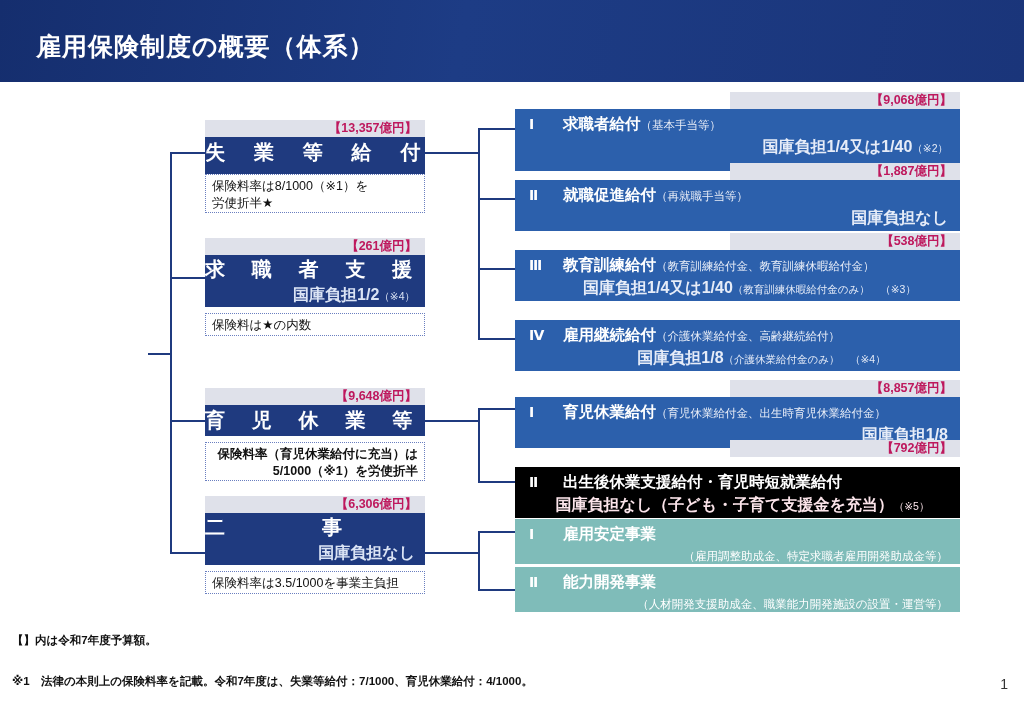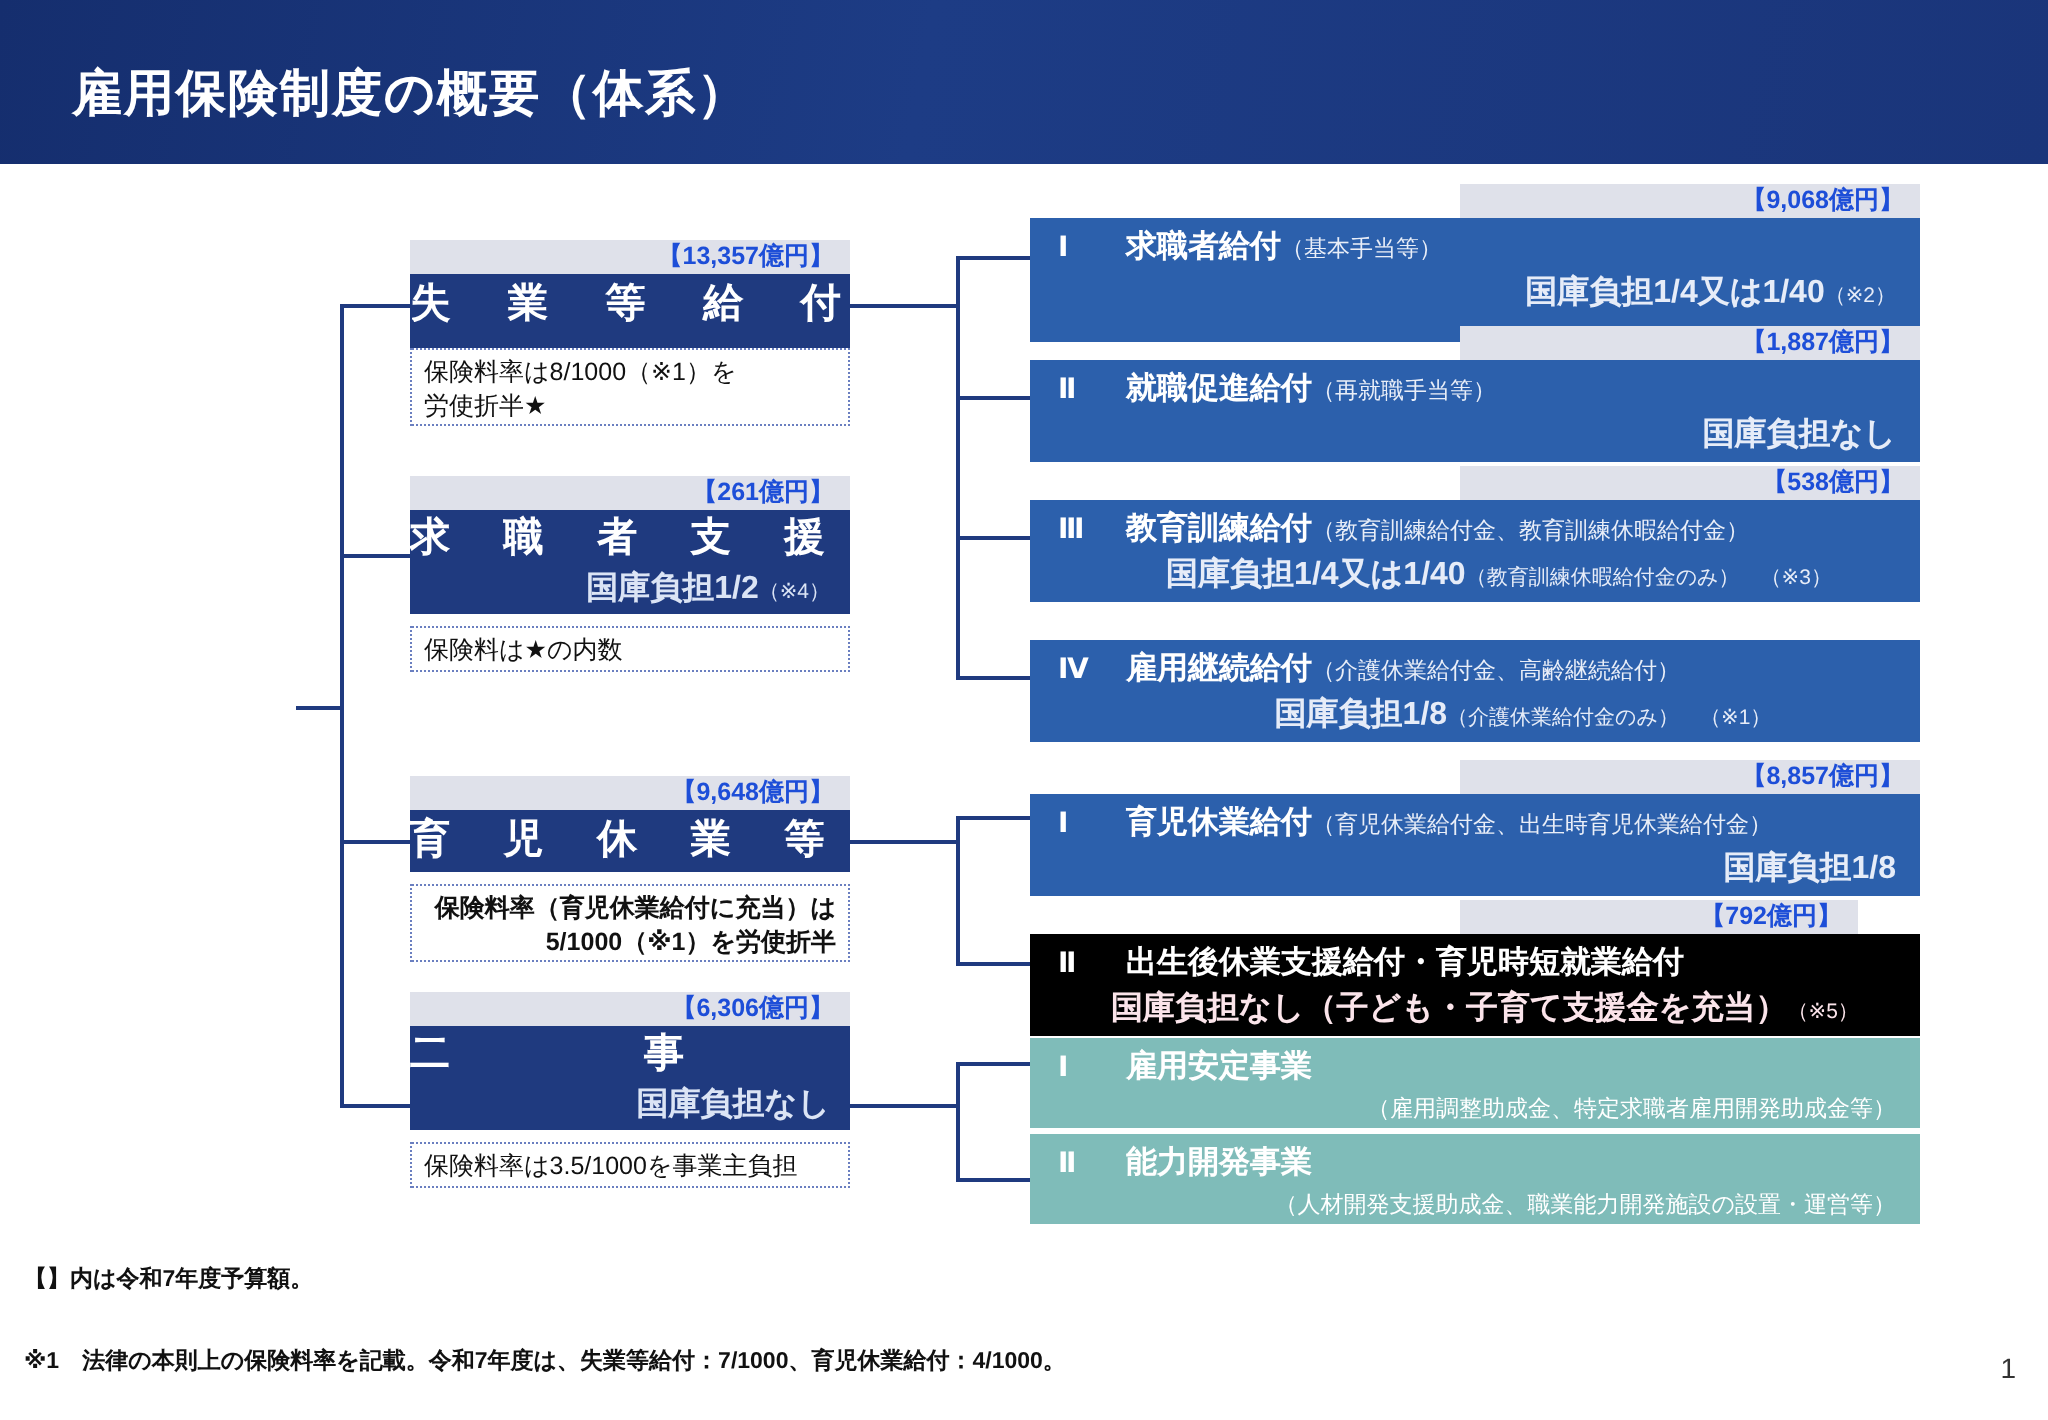--- a/index.html
+++ b/index.html
@@ -24,21 +24,21 @@
   }
   .header-underline{
     position:absolute;left:0;top:82px;width:1024px;height:3px;
     background:#ffffff;
   }
 
   
   .cap{
     position:absolute;
     background:#dfe1ea;
-    color:#1d4ed8;
+    color:#be185d;
     font-size:12.5px;font-weight:bold;
     text-align:right;
     line-height:17px;height:17px;
     padding-right:8px;
     box-sizing:border-box;
     white-space:nowrap;
   }
   .lbox{
     position:absolute;
     background:#1f3a7f;
@@ -190,30 +190,30 @@
   </div>
 
   <div class="cap" style="left:730px;top:233px;width:230px;">【538億円】</div>
   <div class="rbox blue" style="left:515px;top:250px;width:445px;height:51px;">
     <span class="row1" style="padding-top:4px;"><span class="num">Ⅲ</span><span>教育訓練給付</span><span class="paren">（教育訓練給付金、教育訓練休暇給付金）</span></span>
     <span class="row2 ind" style="padding-left:36px;"><span>国庫負担1/4又は1/40</span><span class="sm">（教育訓練休暇給付金のみ）　（※3）</span></span>
   </div>
 
   <div class="rbox blue" style="left:515px;top:320px;width:445px;height:51px;">
     <span class="row1" style="padding-top:4px;"><span class="num">Ⅳ</span><span>雇用継続給付</span><span class="paren">（介護休業給付金、高齢継続給付）</span></span>
-    <span class="row2 ind" style="padding-left:60px;"><span>国庫負担1/8</span><span class="sm">（介護休業給付金のみ）　（※1）</span></span>
+    <span class="row2 ind" style="padding-left:60px;"><span>国庫負担1/8</span><span class="sm">（介護休業給付金のみ）　（※4）</span></span>
   </div>
 
   <div class="cap" style="left:730px;top:380px;width:230px;">【8,857億円】</div>
   <div class="rbox blue" style="left:515px;top:397px;width:445px;height:51px;">
     <span class="row1" style="padding-top:4px;"><span class="num">Ⅰ</span><span>育児休業給付</span><span class="paren">（育児休業給付金、出生時育児休業給付金）</span></span>
     <span class="row2"><span>国庫負担1/8</span><span class="sm"></span></span>
   </div>
 
-  <div class="cap" style="left:730px;top:450px;width:199px;">【792億円】</div>
+  <div class="cap" style="left:730px;top:440px;width:230px;">【792億円】</div>
   <div class="rbox red" style="left:515px;top:467px;width:445px;height:51px;">
     <span class="row1" style="padding-top:4px;"><span class="num">Ⅱ</span><span>出生後休業支援給付・育児時短就業給付</span><span class="paren"></span></span>
     <span class="row2 ind" style="padding-left:22px;"><span>国庫負担なし（子ども・子育て支援金を充当）</span><span class="sm">（※5）</span></span>
   </div>
 
   <div class="rbox teal" style="left:515px;top:519px;width:445px;height:45px;">
     <span class="row1" style="padding-top:4px;"><span class="num">Ⅰ</span><span>雇用安定事業</span></span>
     <span class="row2">（雇用調整助成金、特定求職者雇用開発助成金等）</span>
   </div>
 

